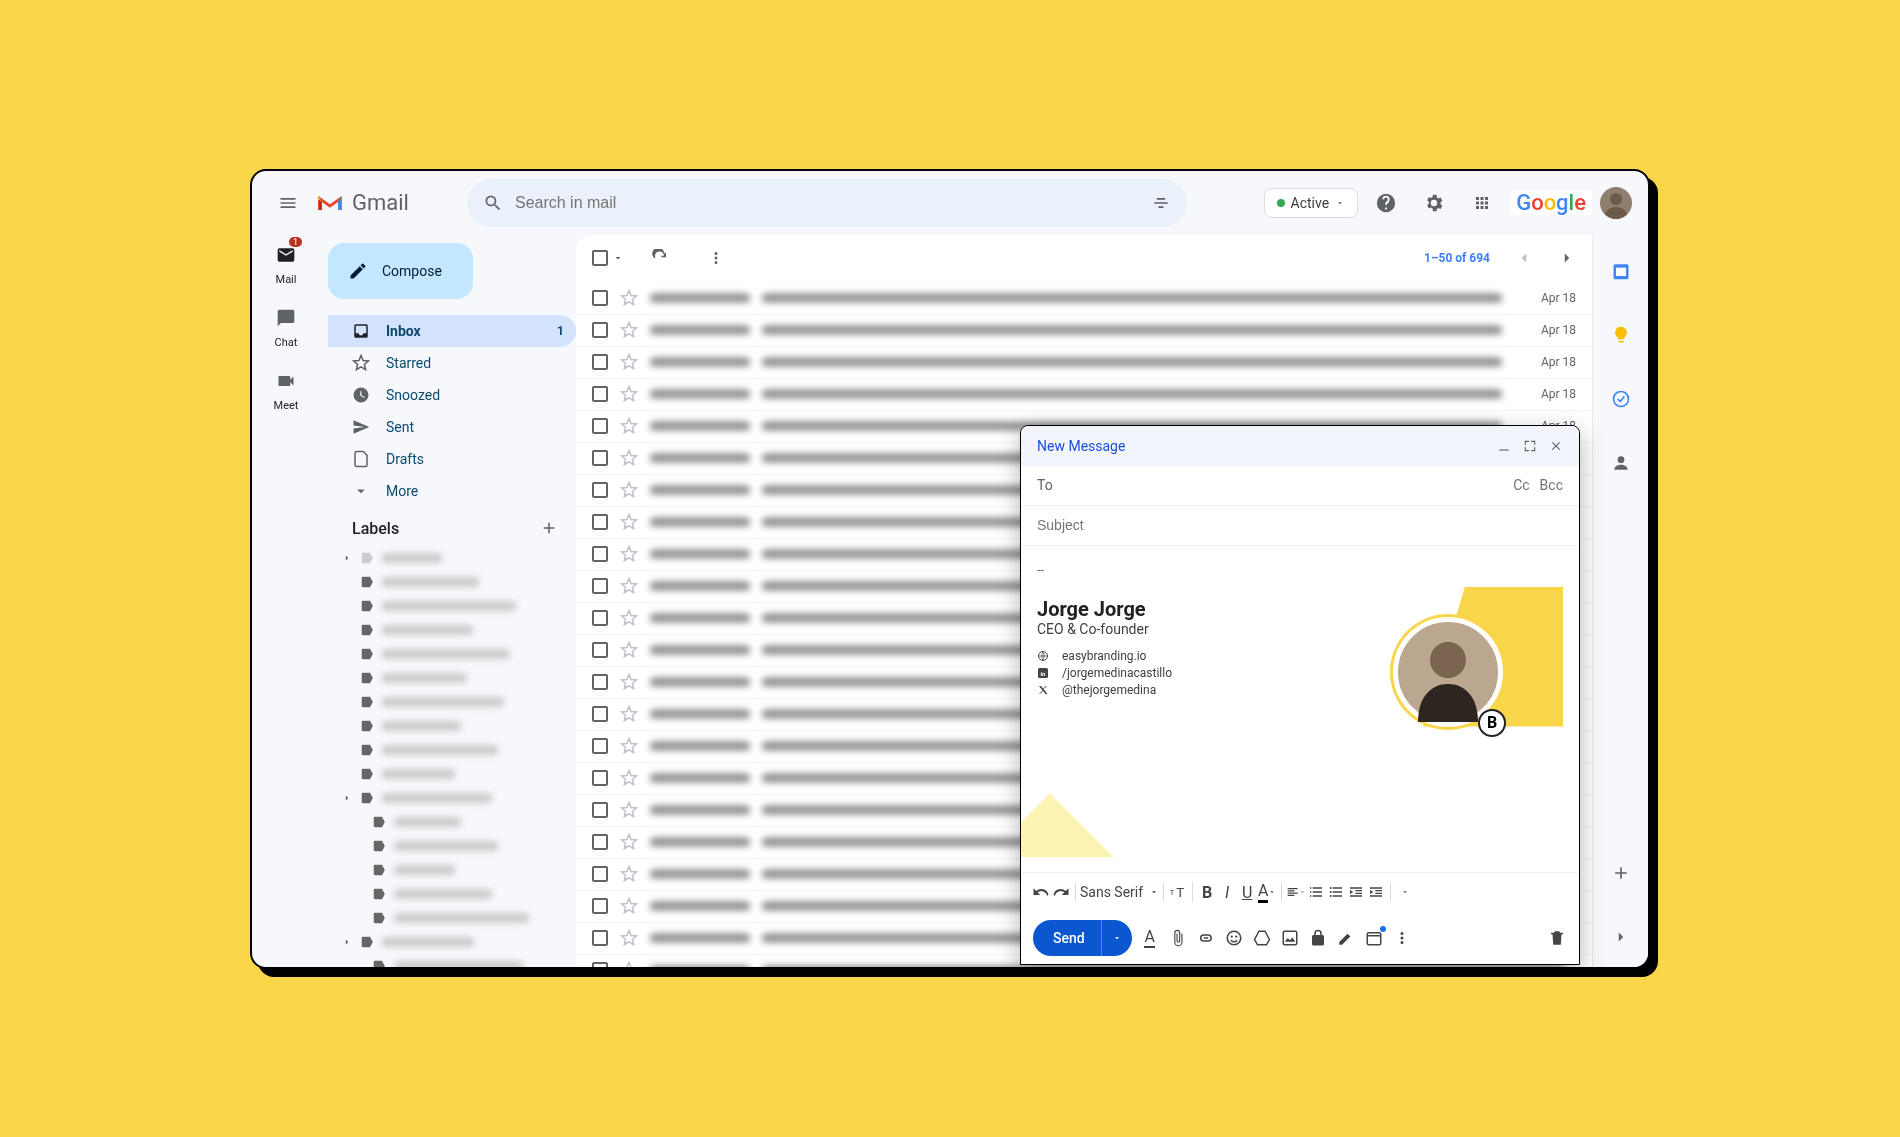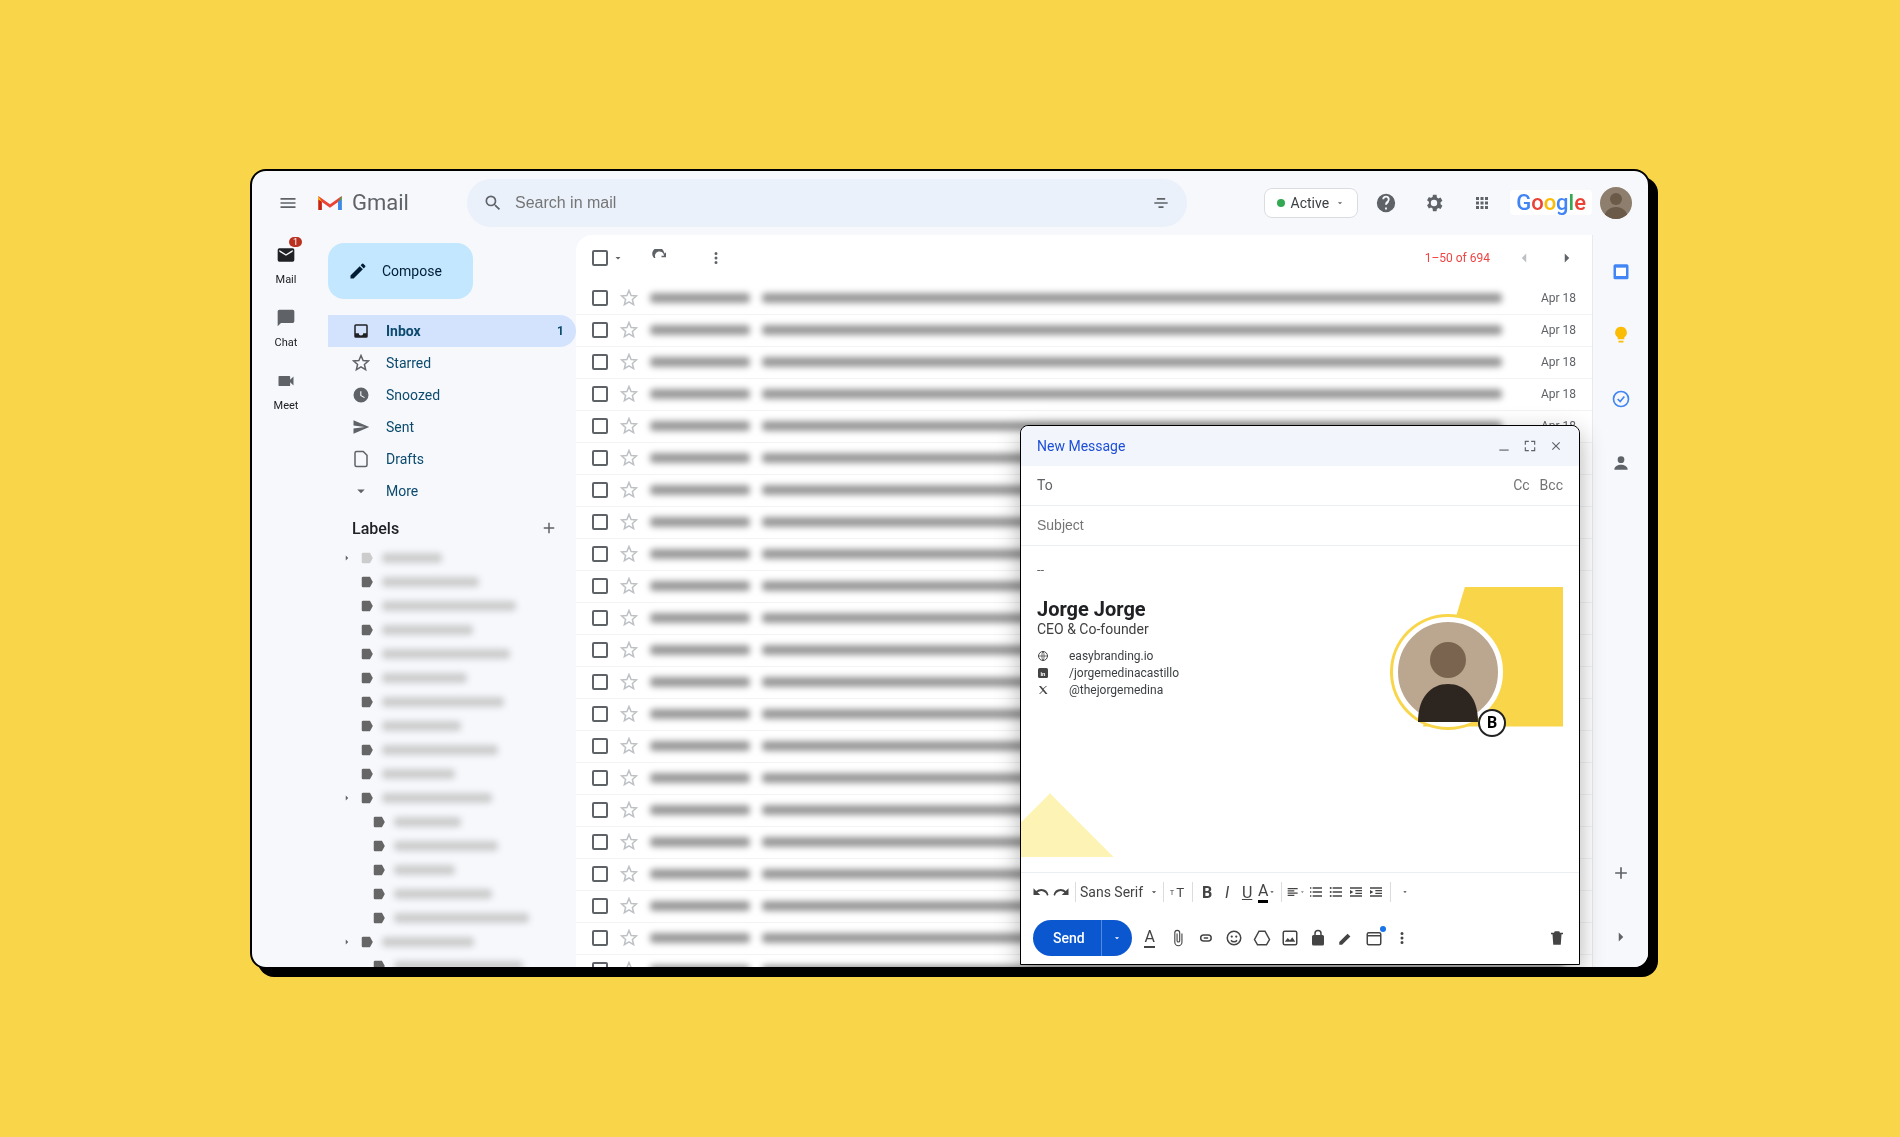--- a/index.html
+++ b/index.html
@@ -26,39 +26,39 @@
 .sidebar { width: 256px; padding: 8px 0 8px 8px; overflow-y: auto; }
 .compose-btn { height: 56px; width: 145px; background: #c2e7ff; border-radius: 16px; display: flex; align-items: center; padding: 0 20px; gap: 14px; font-size: 14px; color: #001d35; cursor: pointer; margin-bottom: 16px; }
 .nav-item { height: 32px; display: flex; align-items: center; gap: 16px; padding: 0 12px 0 24px; border-radius: 0 16px 16px 0; font-size: 14px; color: #0c4a6e; cursor: pointer; }
 .nav-item.active { background: #d3e3fd; font-weight: 700; }
 .nav-item .count { margin-left: auto; font-weight: 700; font-size: 12px; }
 .labels-header { display: flex; align-items: flex-start; justify-content: space-between; padding: 12px 18px 8px 24px; font-size: 16px; font-weight: 500; color: #202124; }
 .label-item { height: 24px; display: flex; align-items: center; gap: 8px; padding: 0 12px 0 14px; font-size: 13px; color: #444; cursor:pointer;}
 .label-item span.blur { filter: blur(3px); color:#888; background:#ccc; border-radius:4px; height:10px;}
 .main { flex: 1; background: #fff; border-radius: 16px 0 0 0; margin-top: 0; overflow: hidden; display: flex; flex-direction: column; position: relative; }
 .toolbar { height: 48px; display: flex; align-items: center; padding: 0 16px; gap: 16px; border-bottom: 1px solid transparent; }
-.toolbar-right { margin-left: auto; display: flex; align-items: center; gap: 25px; font-size: 12px; color: #ef4444; }
+.toolbar-right { margin-left: auto; display: flex; align-items: center; gap: 25px; font-size: 12px; color: #3b82f6; font-weight: bold; }
 .mail-list { flex: 1; overflow-y: auto; }
 .mail-row { height: 32px; display: flex; align-items: center; padding: 0 16px; gap: 12px; font-size: 14px; border-bottom: 1px solid #f1f3f4; cursor:pointer;}
 .mail-row .blur-sender { width: 100px; height: 10px; background: #999; filter: blur(3px); border-radius: 4px; }
 .mail-row .blur-subject { flex: 1; height: 10px; background: #999; filter: blur(3px); border-radius: 4px; margin-right:12px;}
 .mail-row .date { font-size: 12px; color: #5f6368; width: 50px; text-align: right; }
 .right-rail { width: 56px; display: flex; flex-direction: column; align-items: center; padding-top: 16px; gap: 24px; border-left:1px solid #e8eaed; background:#f6f8fc;}
 .compose-window { position: absolute; right: 68px; bottom: 2px; width: 560px; height: 540px; background: #fff; border-radius: 8px 8px 0 0; box-shadow: 0 8px 24px rgba(0,0,0,0.3); border: 1px solid #000; display: flex; flex-direction: column; z-index:10;}
 .cw-header { height: 40px; background: #f2f6fc; display: flex; align-items: center; padding: 16px 16px; font-size: 14px; color: #1d4ed8; border-radius:8px 8px 0 0;}
 .cw-header-icons { margin-left: auto; display: flex; gap: 12px; }
 .cw-field { height: 40px; border-bottom: 1px solid #eceff1; display: flex; align-items: center; padding: 0 16px; font-size: 14px; color: #5f6368; gap: 12px; }
 .cw-field input { flex: 1; border: none; outline: none; font-size: 14px; }
 .cc-bcc { margin-left: auto; display: flex; gap: 10px; color: #737373; font-size:14px;}
 .cw-body { flex: 1; padding: 16px; overflow:auto; position:relative;}
 .signature { display: flex; gap: 24px; margin-top: 20px; }
 .sig-text { flex:1;}
 .sig-name { font-size: 20px; font-weight: 700; color: #202124; }
 .sig-title { font-size: 14px; color: #404040; margin-bottom: 12px; }
-.sig-line { font-size: 12px; color: #3c4043; display: flex; align-items: center; gap: 20px; margin: 3px 0; }
+.sig-line { font-size: 12px; color: #3c4043; display: flex; align-items: center; gap: 13px; margin: 3px 0; }
 .sig-photo { position:relative; width:180px; height:150px;}
 .sig-photo .bg { position:absolute; right:0; top:-10px; width:140px; height:140px; background:#f8d549; clip-path: polygon(30% 0, 100% 0, 100% 100%, 0 100%);}
 .sig-photo .ring { position:absolute; left:10px; top:20px; width:110px; height:110px; border-radius:50%; border:5px solid #fff; background:#bba68f; box-shadow:0 0 0 3px #f8d549;}
 .sig-photo .badge { position:absolute; left:95px; bottom:10px; width:28px; height:28px; border-radius:50%; background:#fff; border:2px solid #222; display:flex; align-items:center; justify-content:center; font-weight:700;}
 .sig-bg-left { position:absolute; left:-16px; bottom:-30px; width:90px; height:90px; background:linear-gradient(135deg, #fce96a 50%, transparent 50%); opacity:0.5; transform:rotate(45deg);}
 .cw-format-bar { height: 40px; border-top: 1px solid #eceff1; display: flex; align-items: center; padding: 0 10px; gap: 0; color: #444; }
 .cw-format-bar .divider { width:1px; height:20px; background:#dadce0; margin:0 4px;}
 .cw-send-bar { height: 52px; display: flex; align-items: center; padding: 0 12px; gap: 8px; }
 .send-btn { height: 36px; background: #0b57d0; color: #fff; border-radius: 18px; display: flex; align-items: center; font-size: 14px; font-weight: 500; cursor: pointer; }
 .send-btn .send-label { padding: 0 16px 0 20px; }

